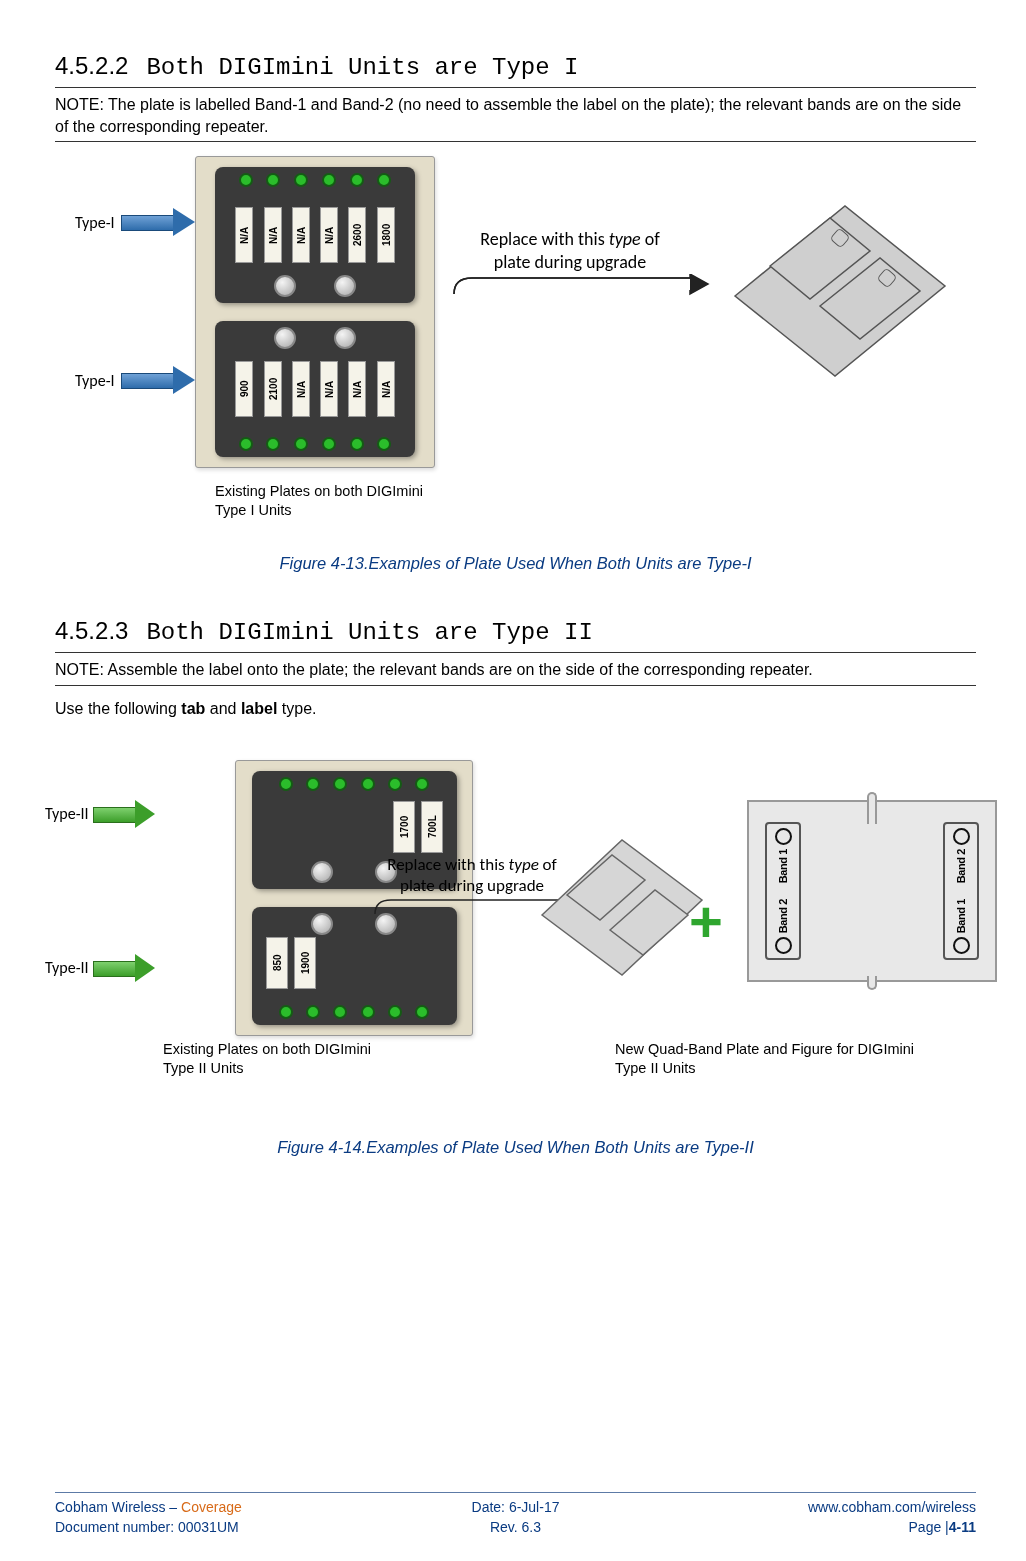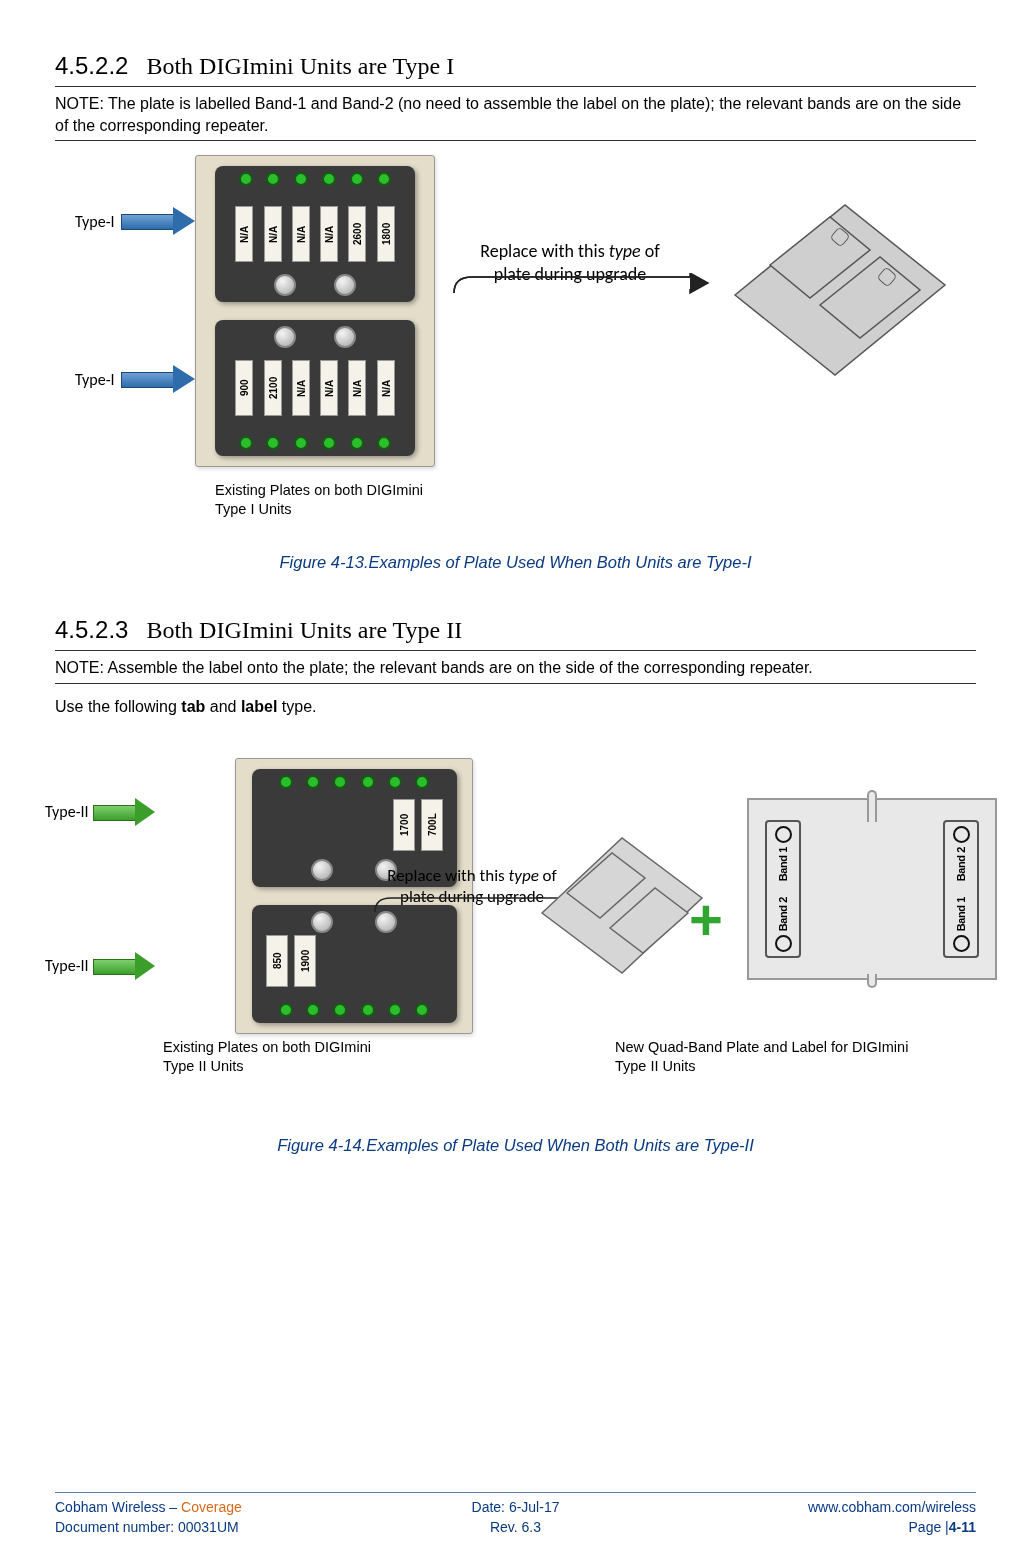--- a/index.html
+++ b/index.html
@@ -36,21 +36,21 @@
     font-size: 16.5px;
     line-height: 1.45;
     letter-spacing: 0.3px;
   }
   .section-num {
     font-family: Arial, sans-serif;
     font-size: 24px;
     text-align: right;
   }
   .section-title {
-    font-family: Liberation Serif, serif;
+    font-family: Liberation Mono, monospace;
     font-size: 24px;
     margin-left: 18px;
   }
   .heading-row {
     display: flex;
     align-items: baseline;
     margin-top: 4px;
     margin-bottom: 6px;
   }
   .hr-line {
@@ -204,21 +204,20 @@
     height: 0;
     border-top: 14px solid transparent;
     border-bottom: 14px solid transparent;
     border-left: 20px solid #3c9e2a;
   }
   .replace-text {
     font-family: Calibri, Arial, sans-serif;
     font-size: 18px;
     text-align: center;
     line-height: 1.25;
-    margin-top: 13px;
   }
   .replace-text em {
     font-style: italic;
   }
   .long-arrow {
     position: absolute;
   }
   .caption-under {
     font-size: 14.5px;
     line-height: 1.3;
@@ -501,21 +500,21 @@
       </div>
       <div class="slot" style="right:16px; top:50%; transform:translateY(-50%); height:138px;">
         <div class="cir"></div>
         <span class="slot-txt">Band 2</span>
         <span class="slot-txt" style="margin-top:auto;">Band 1</span>
         <div class="cir"></div>
       </div>
     </div>
   </div>
 
-  <div class="caption-under" style="position:absolute; left:560px; top:280px; width:300px;">New Quad-Band Plate and Label for DIGImini Type II Units</div>
+  <div class="caption-under" style="position:absolute; left:560px; top:280px; width:300px;">New Quad-Band Plate and Figure for DIGImini Type II Units</div>
 
 </div>
 
 <div class="figure-caption">Figure 4-14.Examples of Plate Used When Both Units are Type-II</div>
 
 <div class="footer">
   <div class="cell">
     <span>Cobham Wireless</span><span> – </span><span class="orange">Coverage</span>
   </div>
   <div class="cell center">Date: 6-Jul-17</div>

